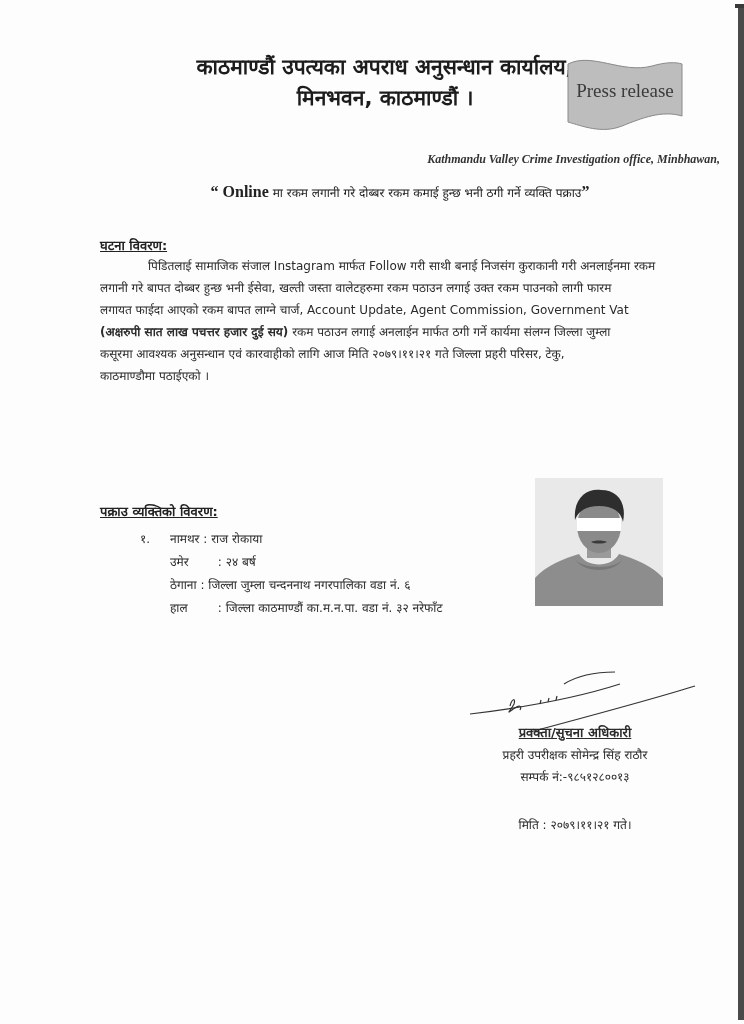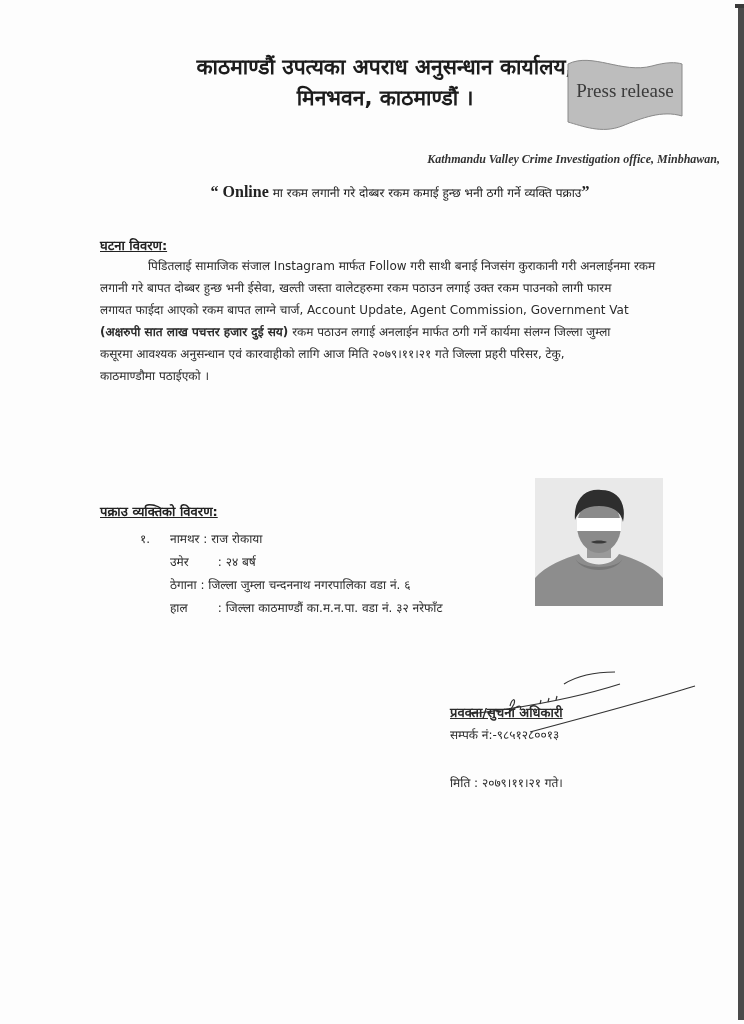--- a/index.html
+++ b/index.html
@@ -46,21 +46,21 @@
 
     .arrested-title { left: 100px; top: 502px; }
     .detail-list { position: absolute; left: 100px; top: 528px; font-family: "DejaVu Sans", sans-serif; font-size: 12px; color: #2b2b2b; margin-left: 40px; }
     .detail-row { height: 23px; line-height: 23px; white-space: nowrap; }
     .detail-num { display: inline-block; width: 30px; }
     .detail-label { display: inline-block; }
 
     .photo { position: absolute; left: 535px; top: 478px; width: 128px; height: 128px; background: #cfcfcf; overflow: hidden; }
 
     .signature { position: absolute; left: 440px; top: 670px; width: 300px; height: 80px; }
-    .sig-block { position: absolute; left: 450px; top: 702px; width: 250px; text-align: left; font-family: "DejaVu Sans", sans-serif; font-size: 12px; color: #2b2b2b; }
+    .sig-block { position: absolute; left: 450px; top: 722px; width: 250px; text-align: center; font-family: "DejaVu Sans", sans-serif; font-size: 12px; color: #2b2b2b; }
     .sig-title { font-weight: bold; font-size: 13px; text-decoration: underline; line-height: 22px; }
     .sig-line { line-height: 22px; }
     .sig-date { margin-top: 26px; }
   </style>
 </head>
 <body>
 
 <div class="edge-bar"></div>
 <div class="edge-bar-top"></div>
 
@@ -124,15 +124,16 @@
 <svg class="signature" viewBox="0 0 300 80">
   <path d="M30,44 C80,38 130,30 180,14" stroke="#333" stroke-width="1.2" fill="none"></path>
   <path d="M124,14 C140,4 160,2 175,2" stroke="#333" stroke-width="1.2" fill="none"></path>
   <path d="M70,36 C72,28 76,28 74,34 C70,42 66,44 72,40 C80,34 82,36 80,40" stroke="#333" stroke-width="1.2" fill="none"></path>
   <path d="M100,34 L101,30 M108,32 L109,28 M116,30 L117,26" stroke="#333" stroke-width="1.2"></path>
   <path d="M90,62 C150,46 210,30 255,16" stroke="#333" stroke-width="1.2" fill="none"></path>
 </svg>
 
 <div class="sig-block">
   <div class="sig-title">प्रवक्ता/सुचना अधिकारी</div>
+  <div class="sig-line">प्रहरी उपरीक्षक सोमेन्द्र सिंह राठौर</div>
   <div class="sig-line">सम्पर्क नं:-९८५१२८००१३</div>
   <div class="sig-line sig-date">मिति : २०७९।११।२१ गते।</div>
 </div>
 
 </body></html>

